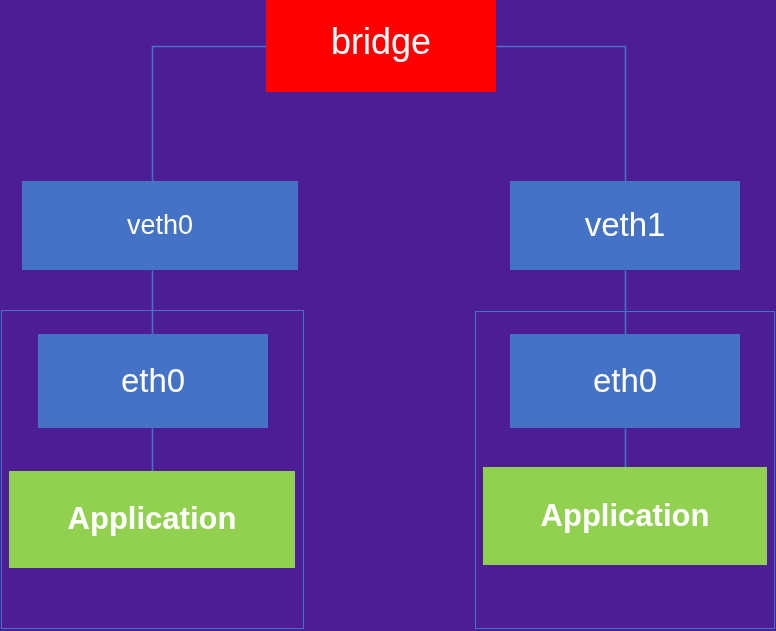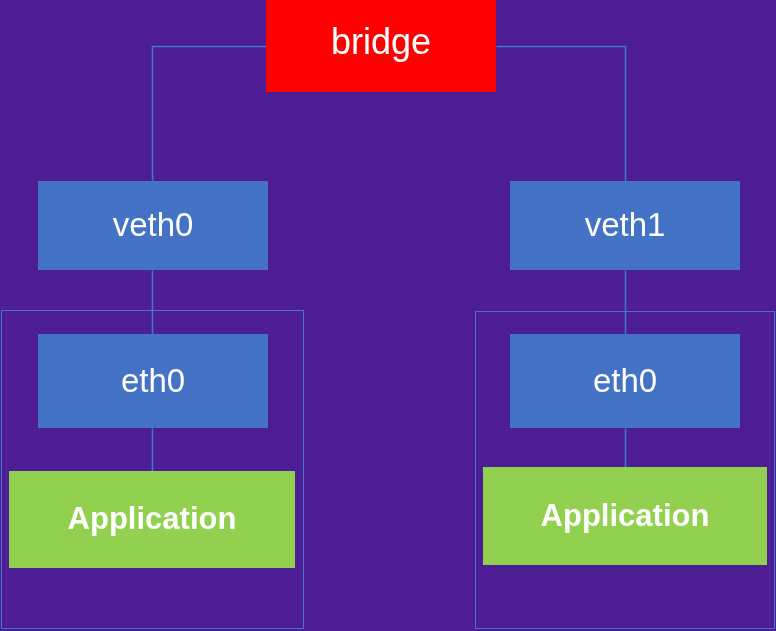--- a/index.html
+++ b/index.html
@@ -38,26 +38,26 @@
   .node-bridge {
     left: 266px;
     top: -8px;
     width: 230px;
     height: 100px;
     background: #ff0000;
     font-size: 36px;
     font-weight: 400;
   }
   .node-veth0 {
-    left: 38px;
+    left: 22px;
     top: 181px;
-    width: 230px;
+    width: 276px;
     height: 89px;
     background: #4472c4;
-    font-size: 33px;
+    font-size: 27px;
     font-weight: 400;
   }
   .node-veth1 {
     left: 510px;
     top: 181px;
     width: 230px;
     height: 89px;
     background: #4472c4;
     font-size: 33px;
     font-weight: 400;

